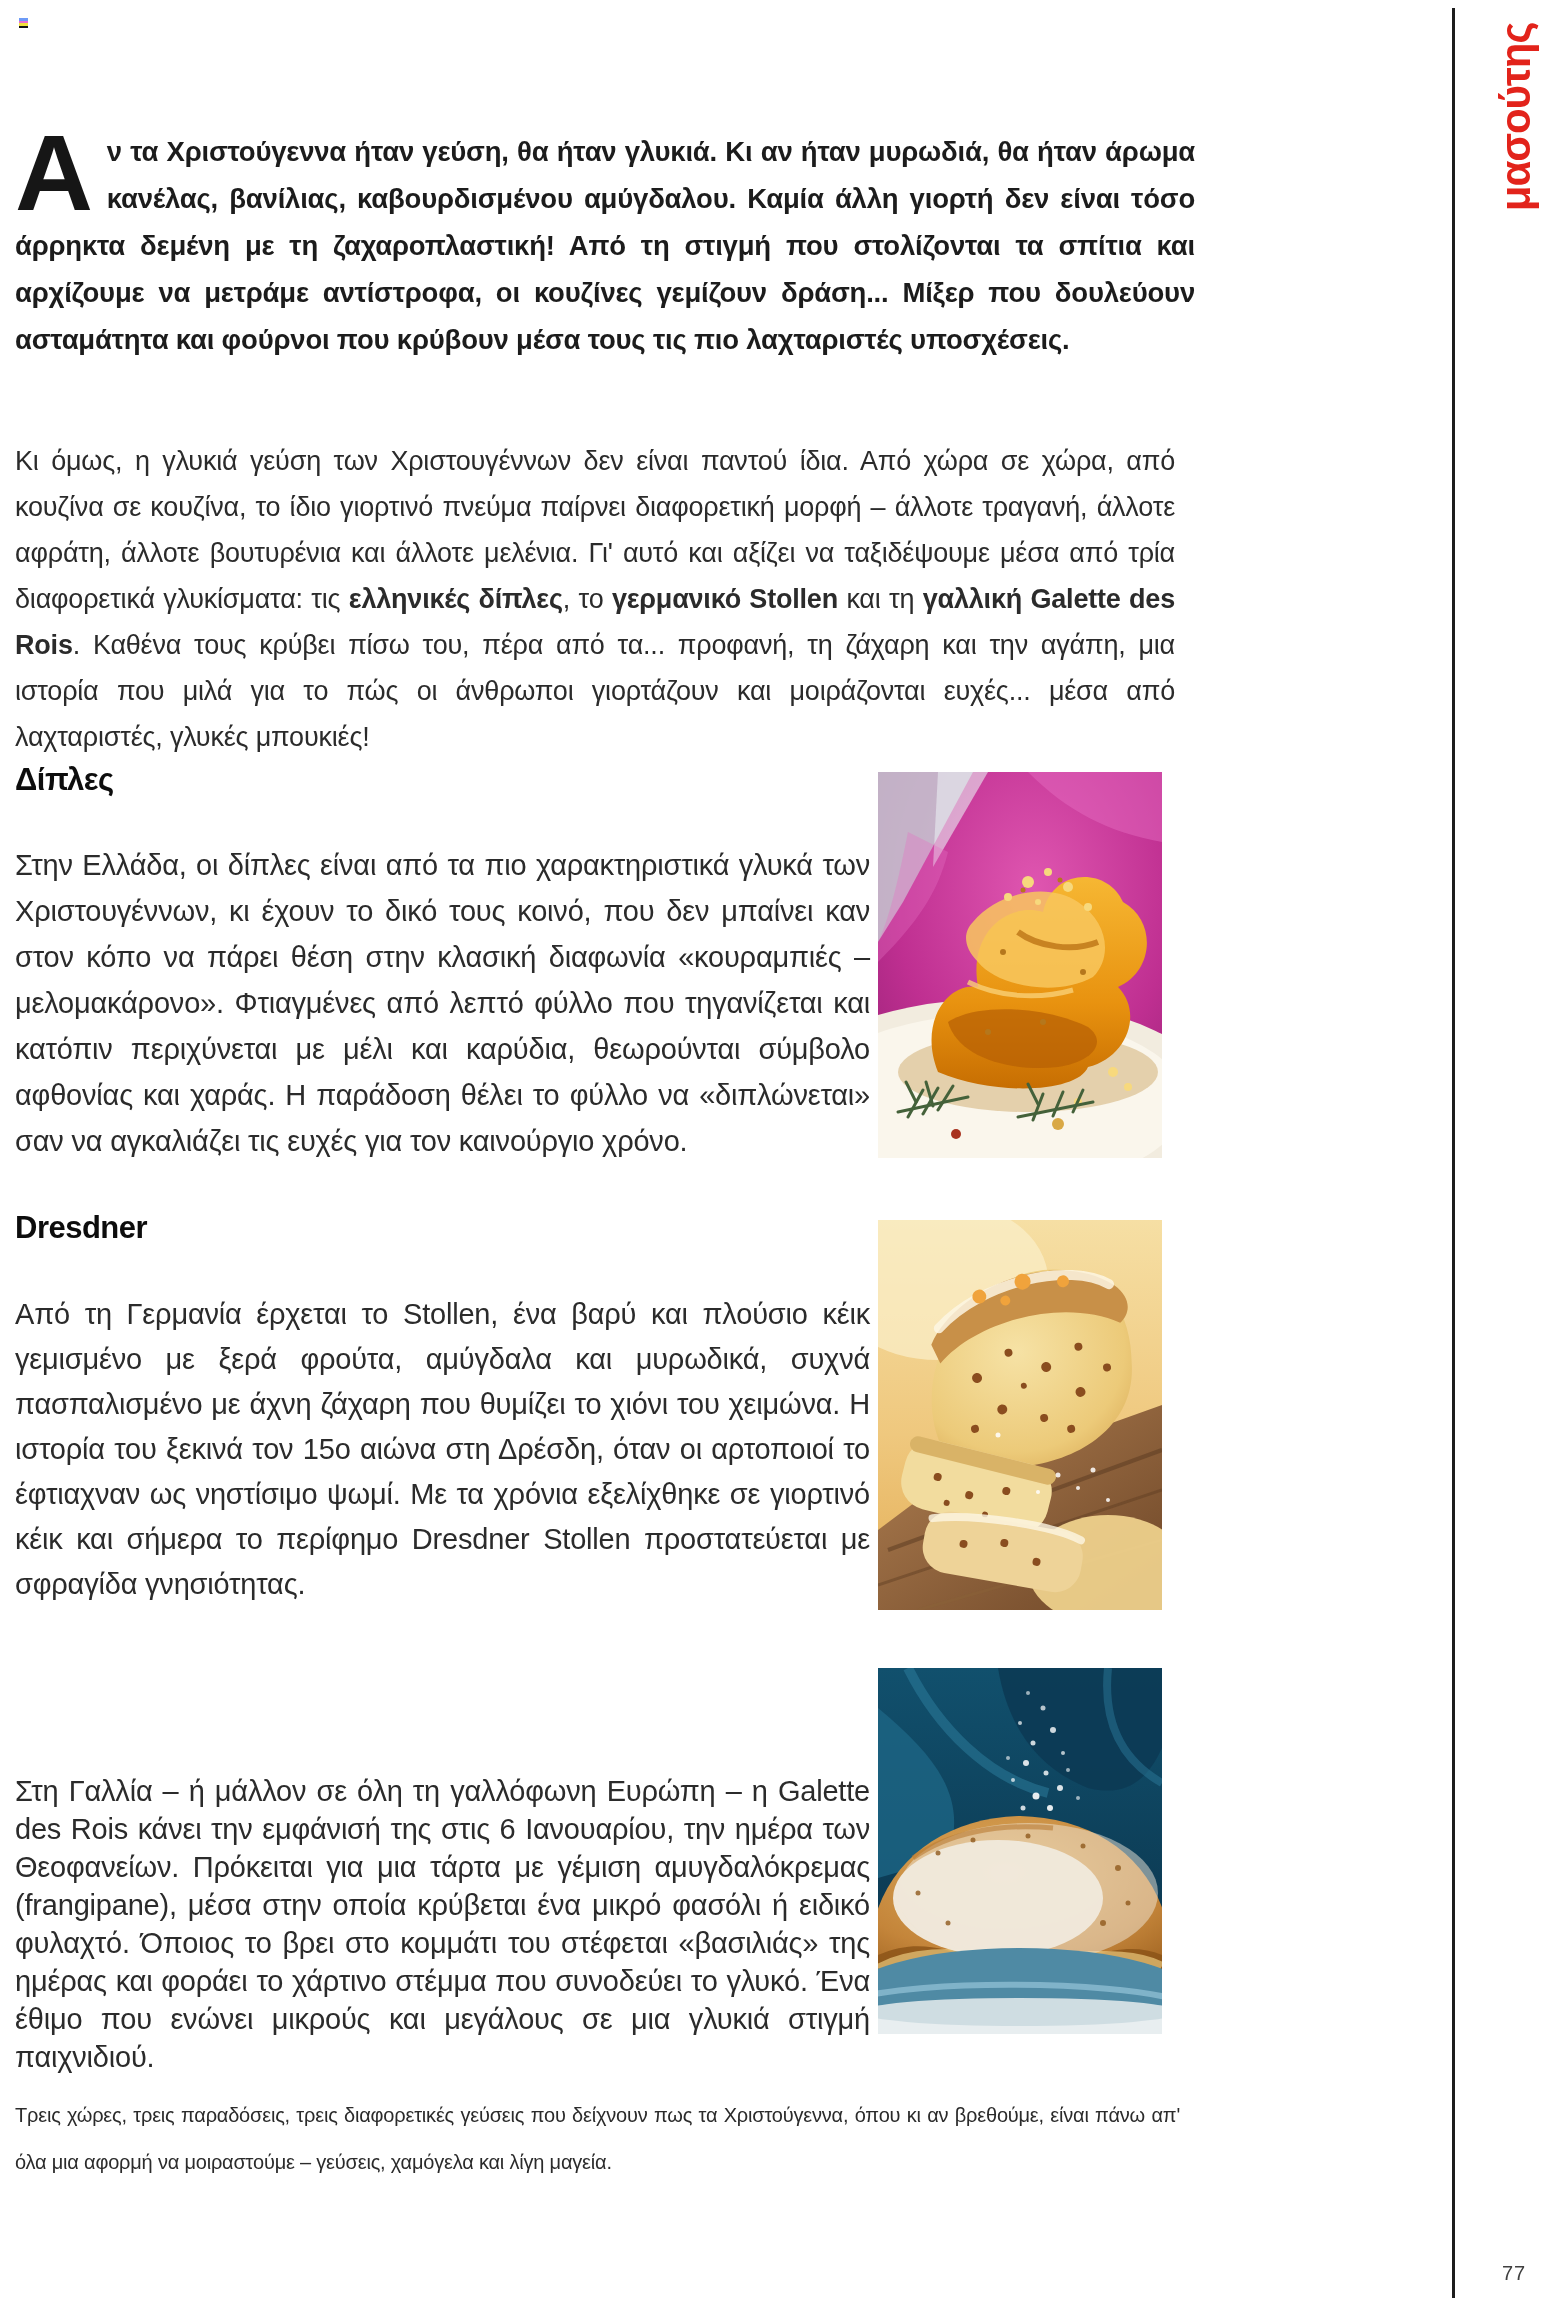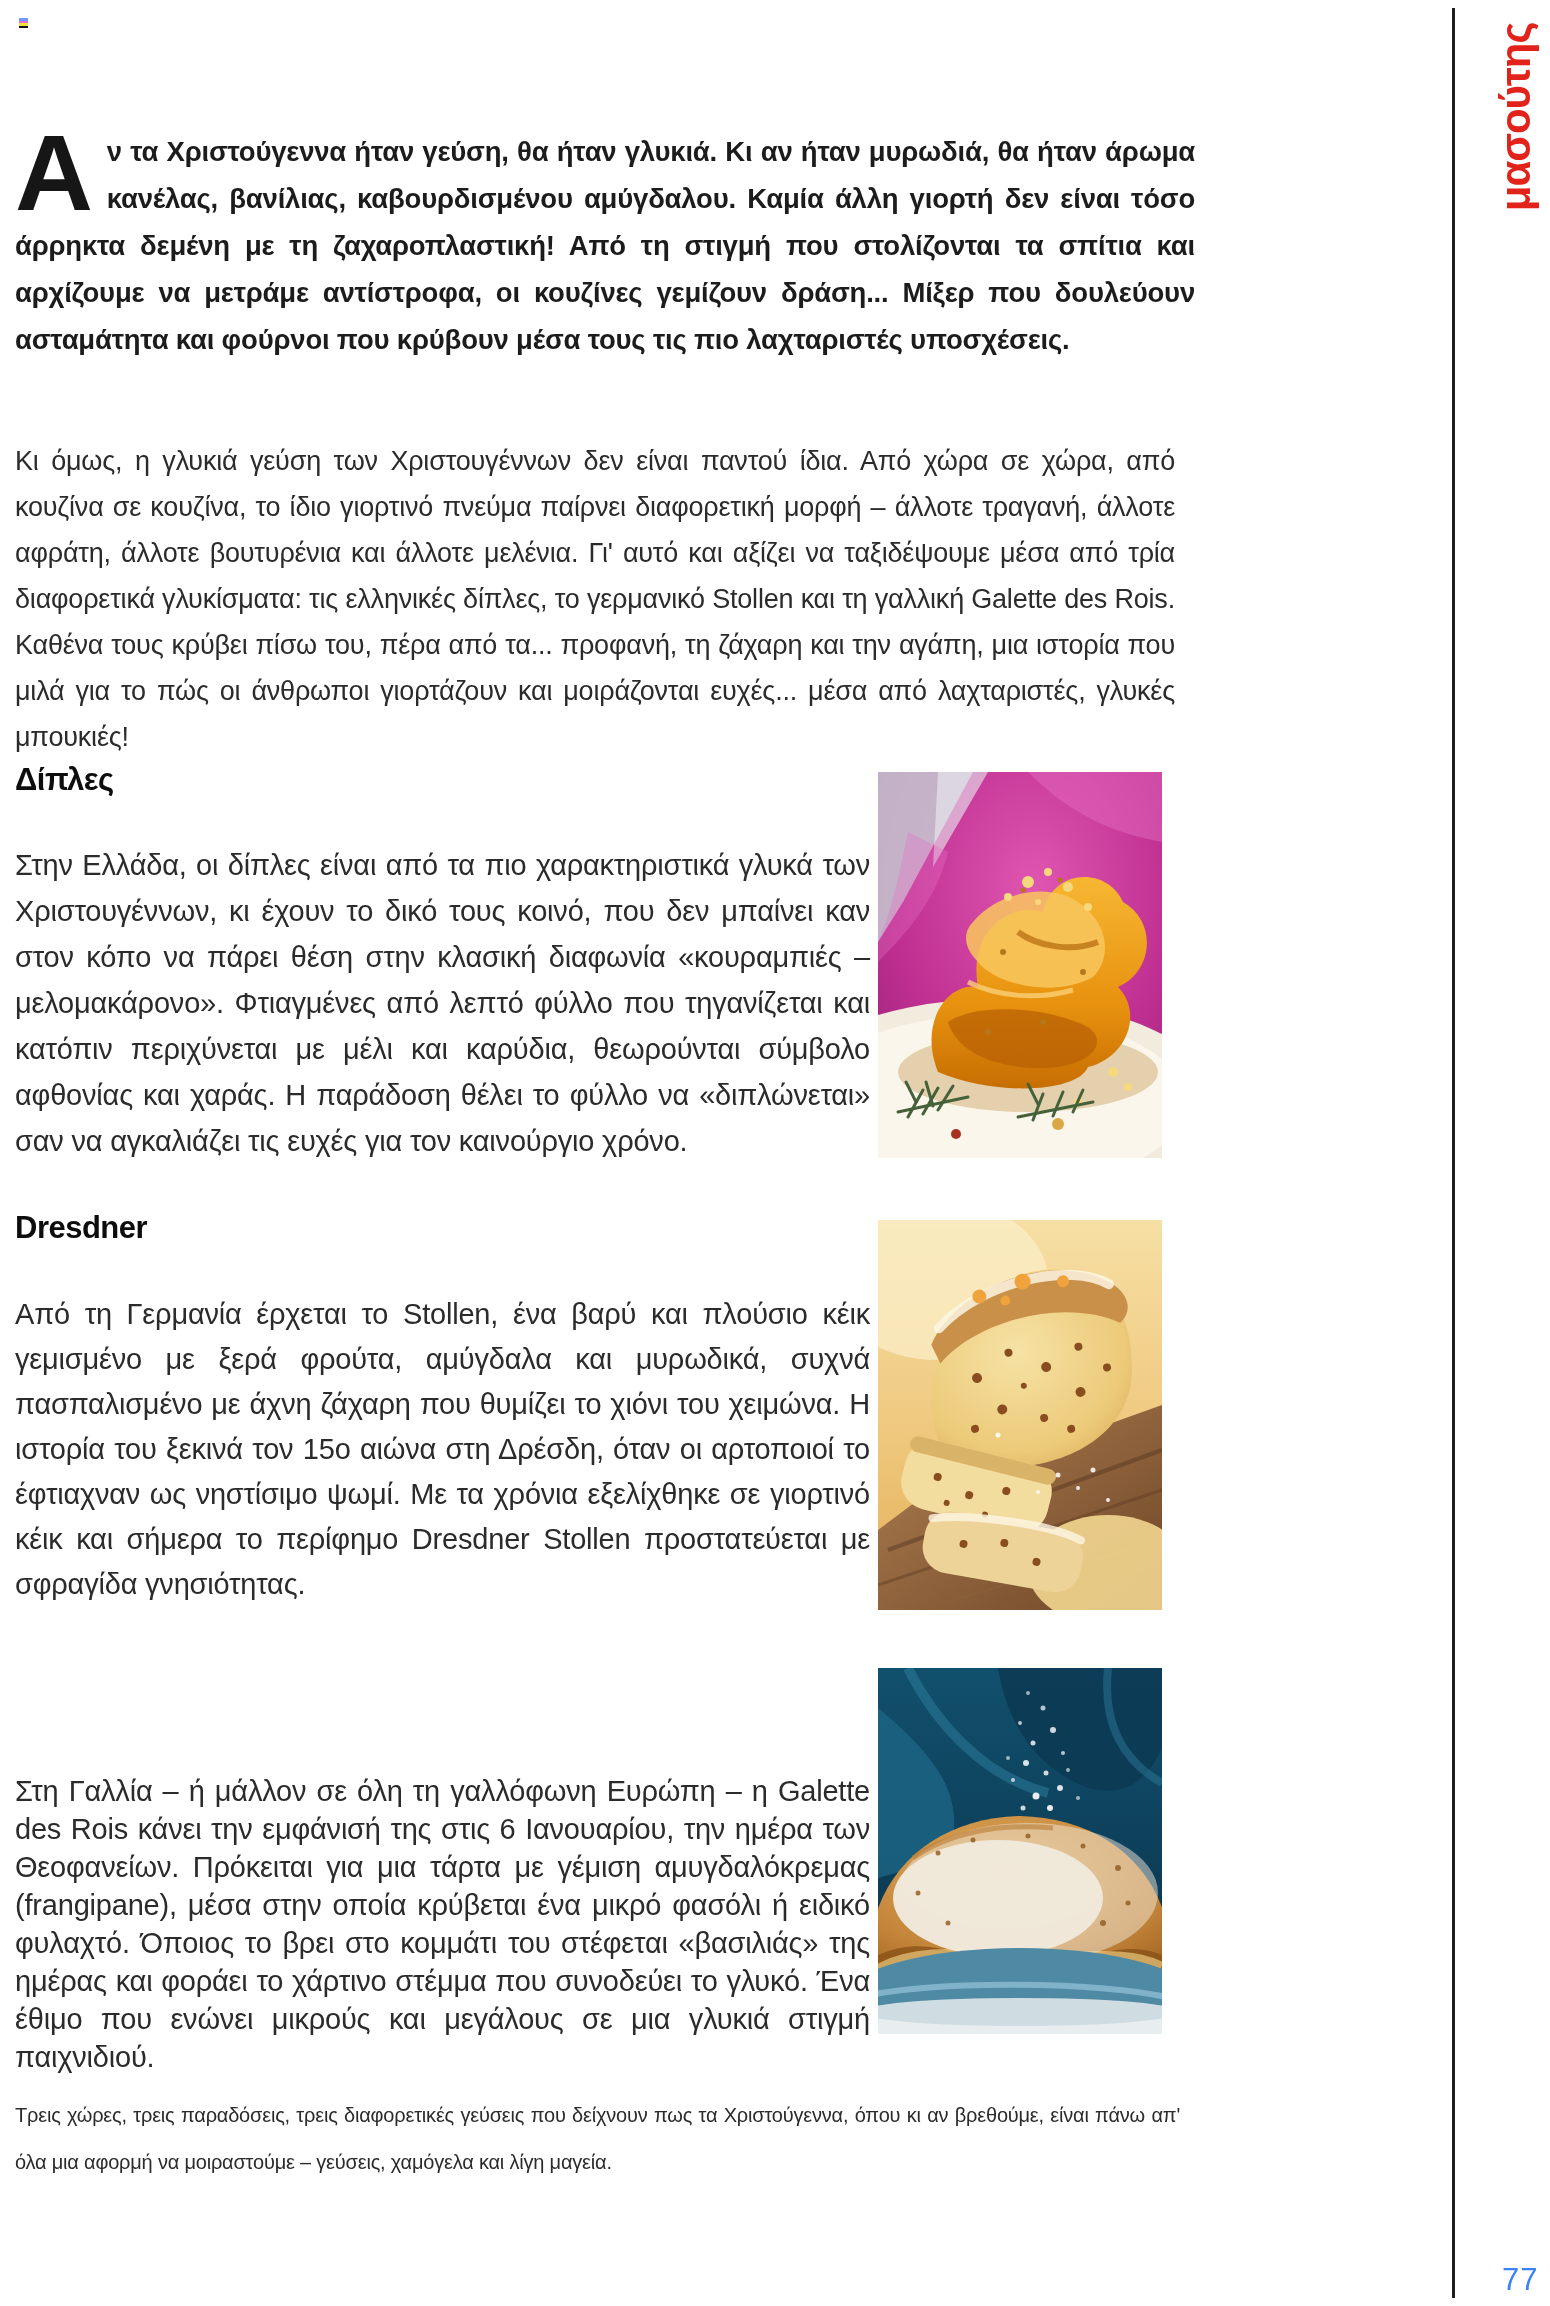--- a/index.html
+++ b/index.html
@@ -44,31 +44,31 @@
 
   .sec-title{
     position:absolute;left:15px;margin:0;
     font-size:31px;font-weight:700;color:#0d0d0d;letter-spacing:-0.5px;
   }
   .sec-body{position:absolute;left:15px;width:855px;}
   #diples-title{top:762px;} #diples-body{top:842px;}
   #stollen-title{top:1210px;} #stollen-body{top:1292px;line-height:45px;}
   #galette-title{top:1660px;} #galette-body{top:1772px;line-height:38px;}
 
-  .b{font-weight:400;}
+  .b{font-weight:700;}
 
   figure.photo{position:absolute;left:878px;margin:0;padding:0;}
   #diples-photo{top:772px;width:284px;height:386px;}
   #stollen-photo{top:1220px;width:284px;height:390px;}
   #galette-photo{top:1668px;width:284px;height:366px;}
   figure.photo svg{display:block;width:100%;height:100%;}
 
   .page-num{
     position:absolute;left:1502px;top:2262px;
-    font-size:31px;color:#3b82f6;font-weight:400;letter-spacing:1px;
+    font-size:20px;color:#404040;font-weight:400;letter-spacing:1px;
   }
 </style>
 </head>
 <body>
 
 <div class="page">
 
   <div class="reg-mark">
     <i class="reg-c"></i>
       <i class="reg-m"></i>

